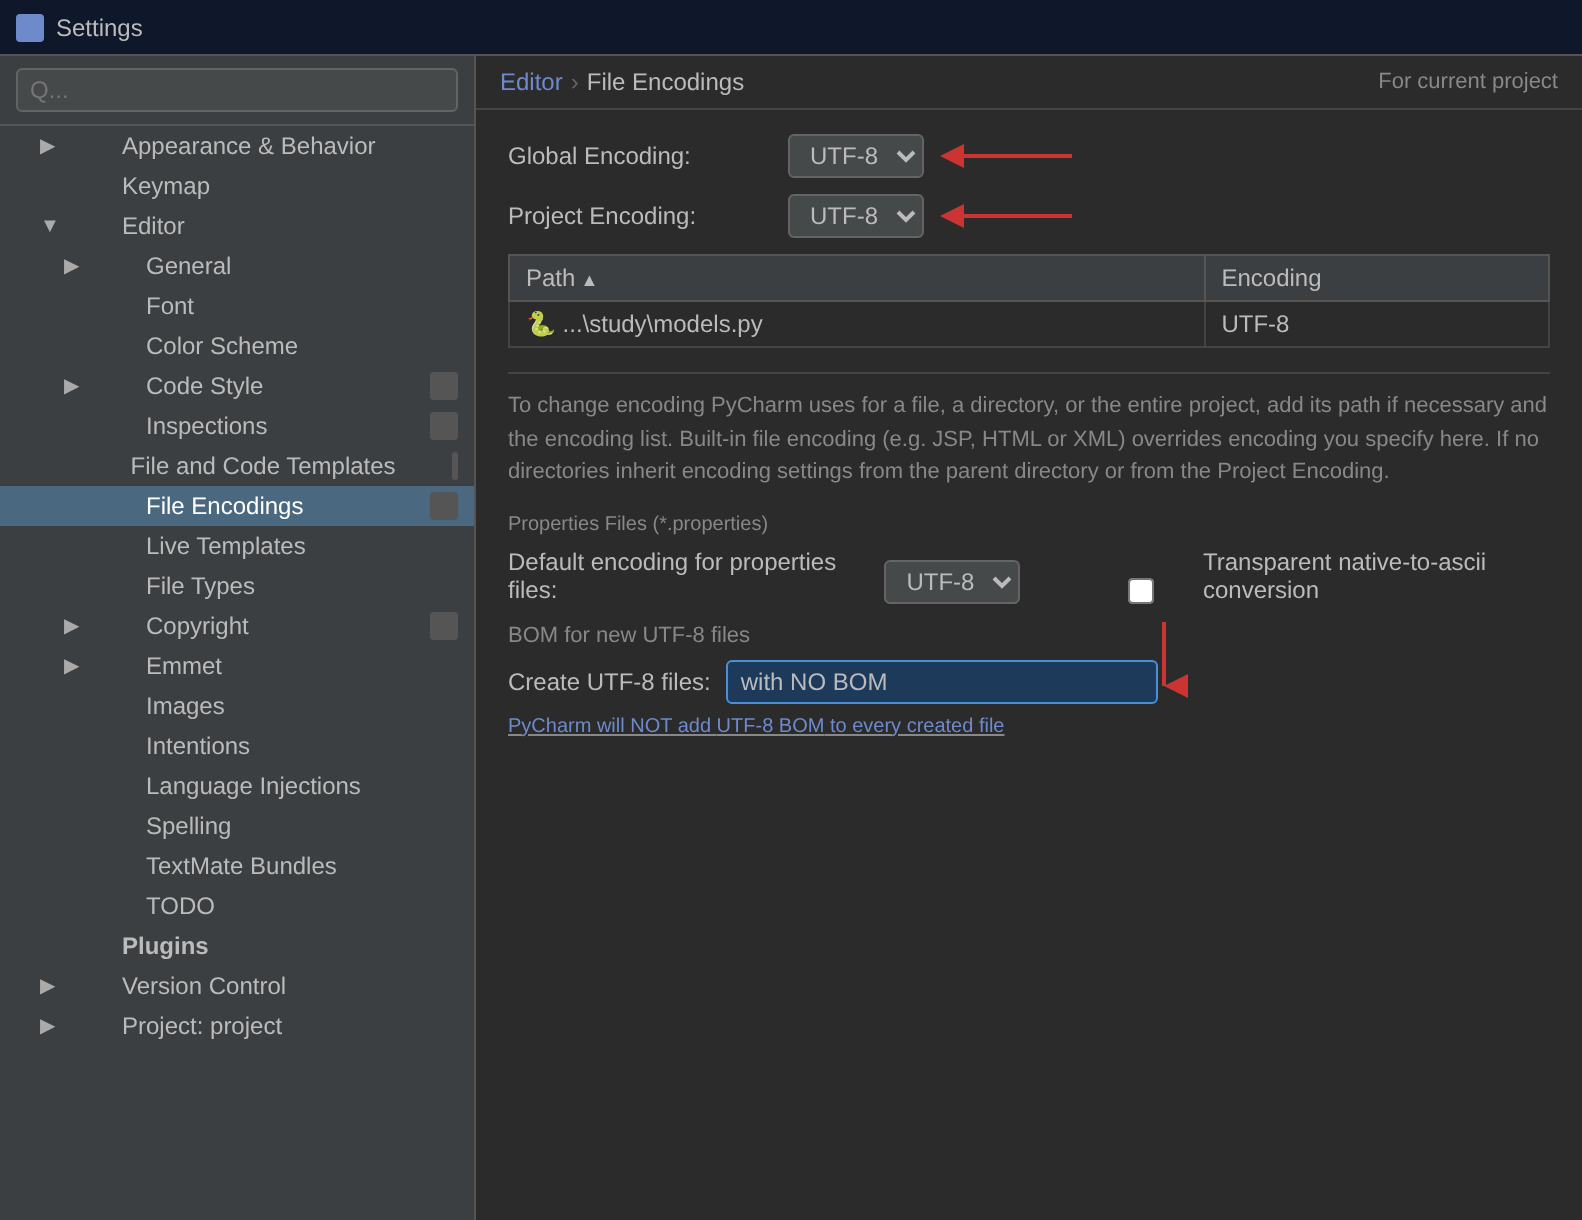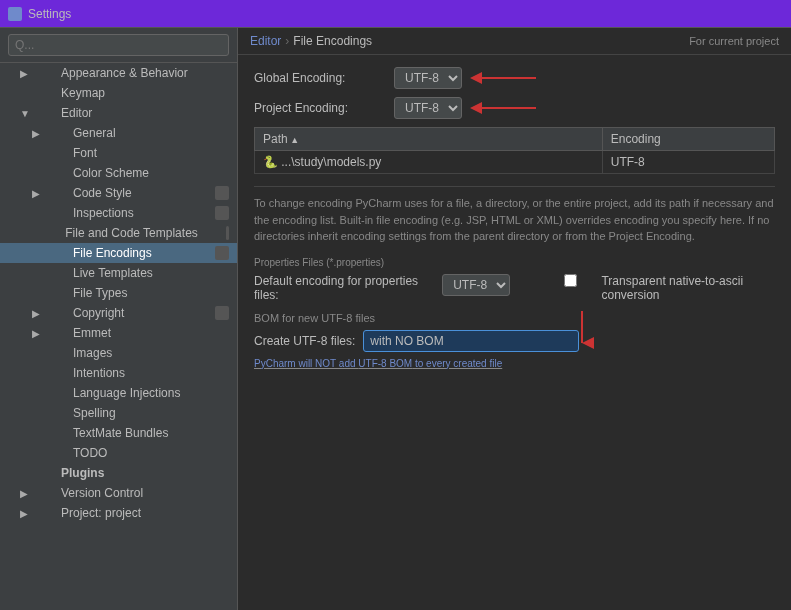--- a/index.html
+++ b/index.html
@@ -6,21 +6,21 @@
     body {
       font-family: 'Segoe UI', Arial, sans-serif;
       font-size: 12px;
       background: #3c3f41;
       color: #bbbbbb;
       width: 791px;
       height: 610px;
       overflow: hidden;
     }
     .title-bar {
-      background: #6d28d9;
+      background: #0f172a;
       height: 28px;
       display: flex;
       align-items: center;
       padding: 0 8px;
       border-bottom: 1px solid #555;
     }
     .title-bar-icon {
       width: 14px;
       height: 14px;
       margin-right: 6px;
@@ -162,21 +162,21 @@
     .properties-section {
       margin-top: 12px;
     }
     .section-title {
       font-size: 10px;
       color: #888;
       margin-bottom: 6px;
     }
     .prop-row {
       display: flex;
-      align-items: flex-start;
+      align-items: flex-end;
       margin-bottom: 8px;
       gap: 24px;
     }
     .prop-label {
       color: #bbbbbb;
       font-size: 12px;
     }
     .prop-checkbox {
       accent-color: #6f8acb;
     }

